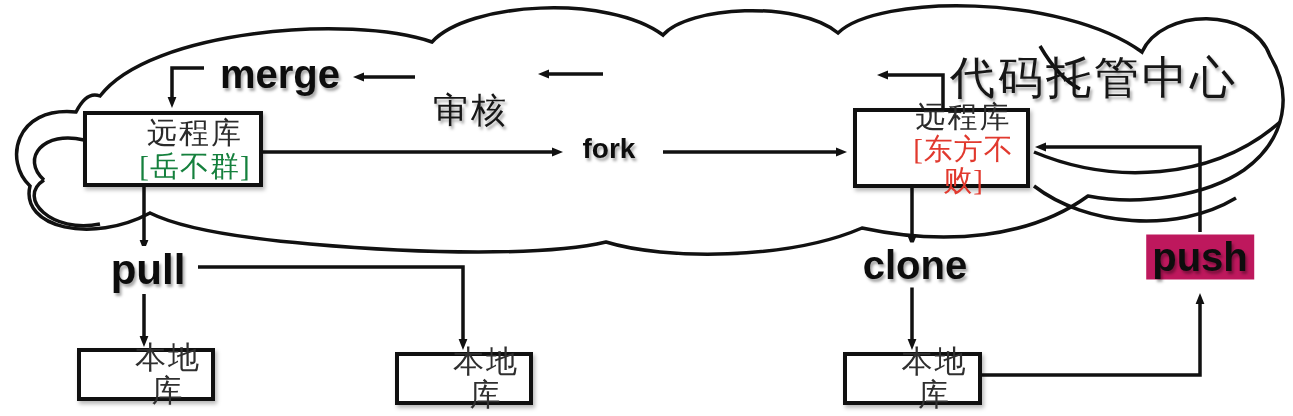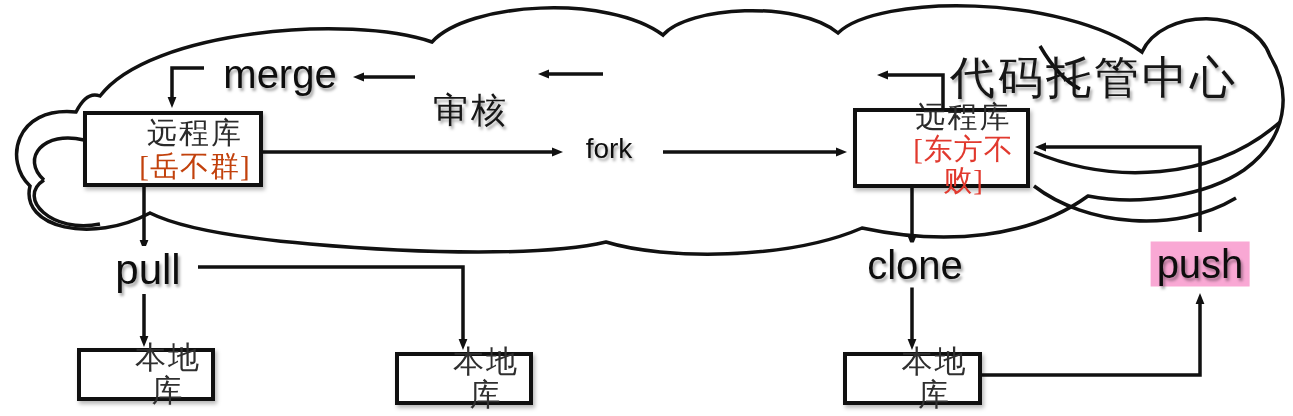--- a/index.html
+++ b/index.html
@@ -26,41 +26,41 @@
     padding-left:44px;
   }
   .node .title{
     font-family:"Liberation Serif","DejaVu Serif",serif;
     font-size:30px;color:#2b2b2b;letter-spacing:2px;
   }
   .node .owner{
     font-family:"Liberation Serif","DejaVu Serif",serif;
     font-size:29px;letter-spacing:1px;margin-top:2px;
   }
-  .owner-blue{color:#c2410c;text-align:center;}
+  .owner-blue{color:#15803d;text-align:center;}
   .owner-red{color:#e1392e;}
   .local .title{font-size:31px;color:#2f2f2f;}
 
   
   .lbl{
     position:absolute;transform:translate(-50%,-50%);
     white-space:nowrap;color:#0d0d0d;
     text-shadow:2px 3px 3px rgba(0,0,0,0.35);
     background:transparent;
   }
-  .lbl-en{font-weight:normal;font-family:"Liberation Sans",sans-serif;}
+  .lbl-en{font-weight:bold;font-family:"Liberation Sans",sans-serif;}
   .lbl-cn{font-family:"Liberation Serif","DejaVu Serif",serif;color:#161616;letter-spacing:3px;}
   .lbl-merge{font-size:40px;}
   .lbl-review{font-size:35px;margin-top:40px;}
   .lbl-pullrequest{font-size:40px;}
   .lbl-hosting{font-size:45px;}
   .lbl-fork{font-size:28px;background:#fff;padding:0 4px;}
   .lbl-pull{font-size:42px;background:#fff;padding:0 6px;}
   .lbl-clone{font-size:40px;background:#fff;padding:0 6px;}
-  .lbl-push{font-size:40px;background:#f9a8d4;padding:0 6px;margin-top:7px;}
+  .lbl-push{font-size:40px;background:#be185d;padding:0 6px;}
 </style>
 </head>
 <body>
 
 <div class="stage">
 
   <svg width="1293" height="416" viewBox="0 0 1293 416">
     <defs>
       <marker id="arr" markerUnits="userSpaceOnUse" markerWidth="14" markerHeight="12" refX="2" refY="5" orient="auto">
         <path d="M0,0.6 L11,5 L0,9.4 Z" fill="#111111"></path>

